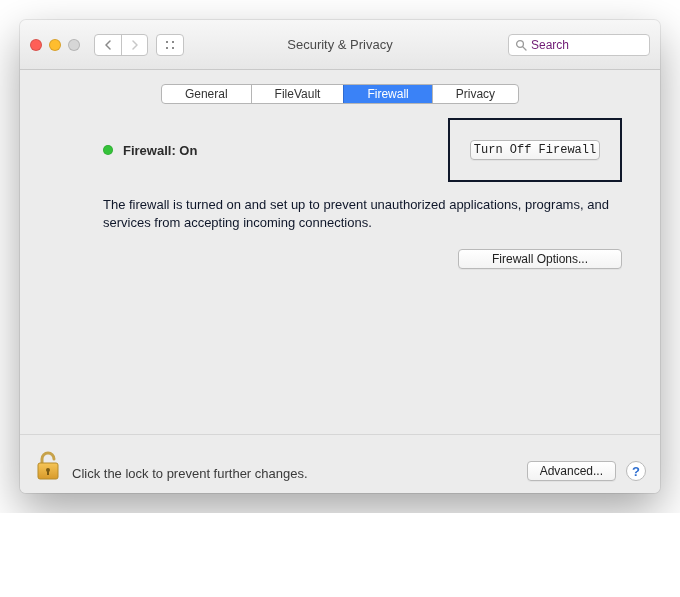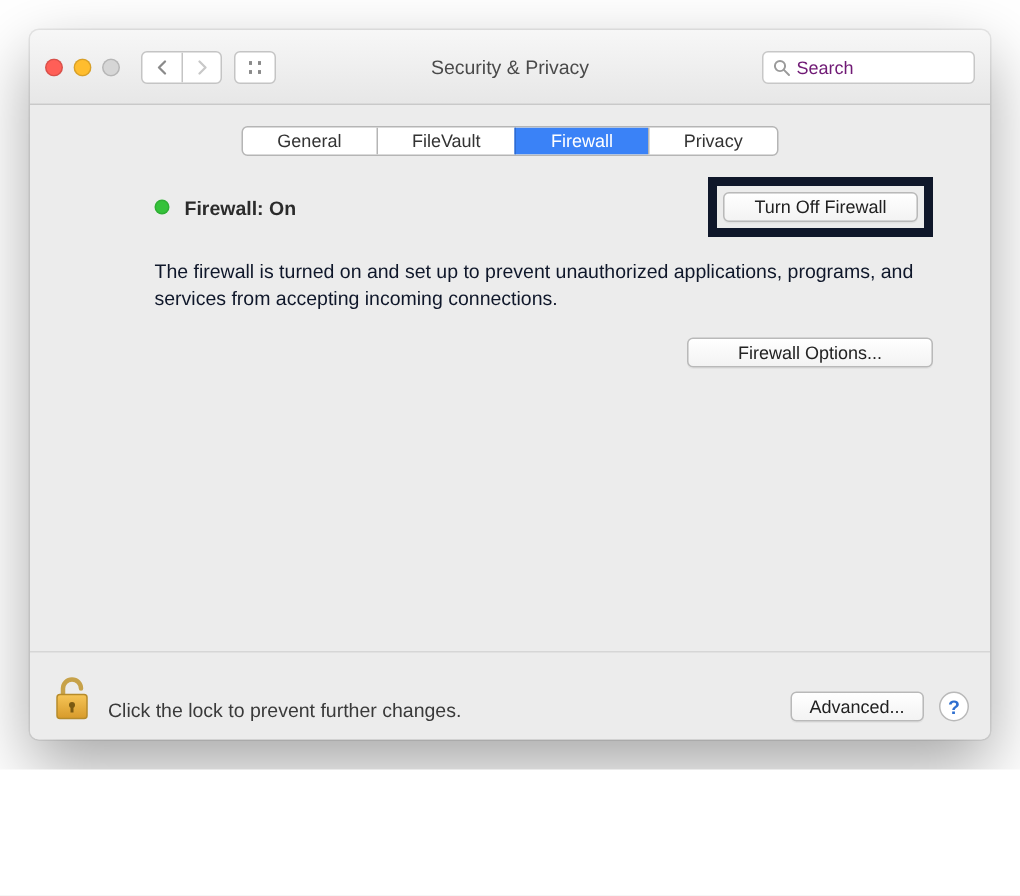--- a/index.html
+++ b/index.html
@@ -91,21 +91,21 @@
   .statuslabel { font-weight:600; font-size:13px; }
   .btn {
     height:20px; padding:0 12px;
     background:linear-gradient(#ffffff,#f3f3f3);
     border:1px solid #b9b9b9; border-radius:4px;
     font-size:12px; color:#222; display:inline-flex; align-items:center; justify-content:center;
     box-shadow: 0 1px 0 rgba(0,0,0,0.04);
     white-space:nowrap;
   }
   .highlight {
-    border:6px solid #0f172a; padding:4px; margin-left:auto;
+    border:2px solid #0f172a; padding:20px; margin-left:auto;font-family:Liberation Mono, monospace;
   }
   .desc {
     margin:14px 0 18px 0; font-size:13px; color:#0f172a; line-height:1.35;
   }
   .optrow { display:flex; justify-content:flex-end; }
   .footer {
     border-top:1px solid #d6d6d6;
     padding:12px 14px;
     display:flex; align-items:flex-end; gap:10px;
     background:#ececec;

